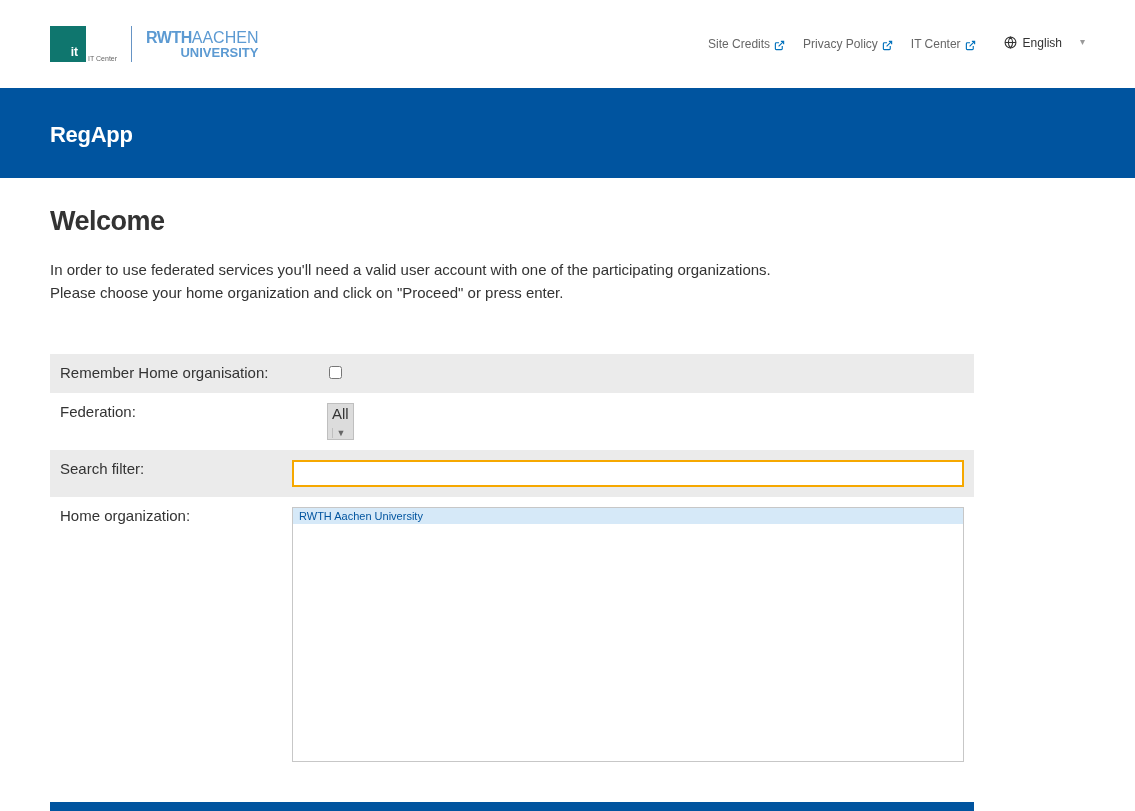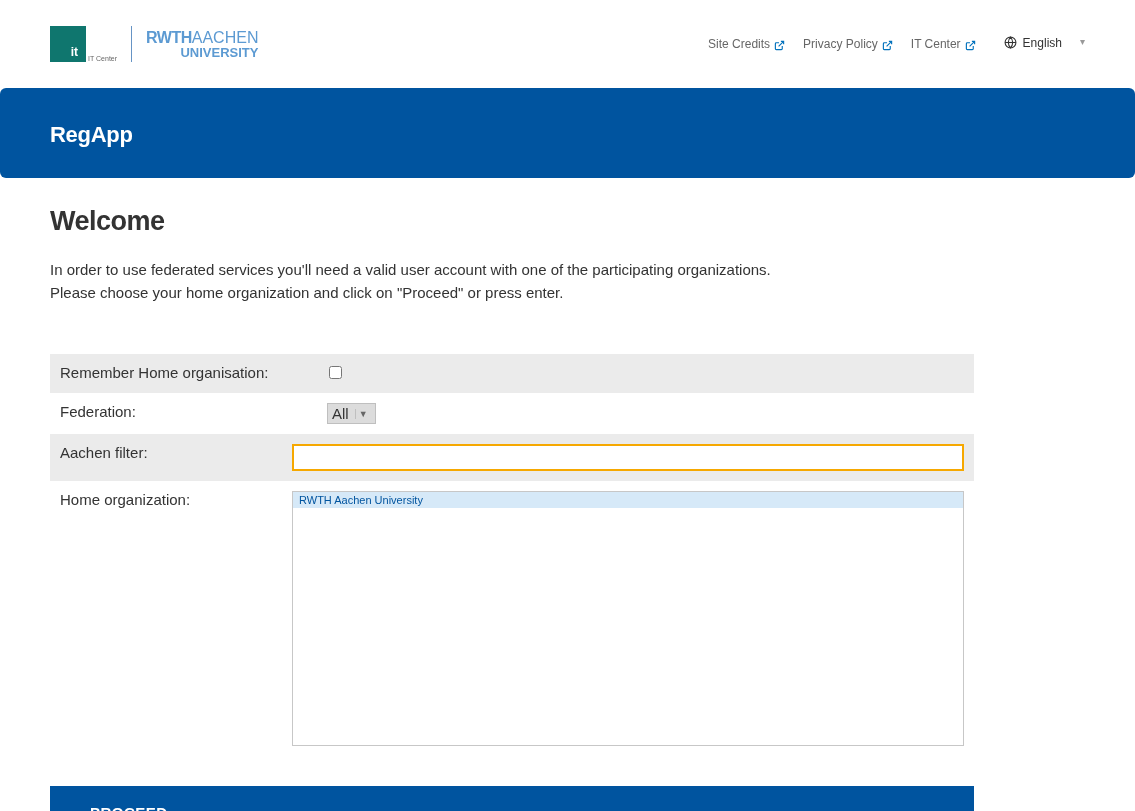--- a/index.html
+++ b/index.html
@@ -92,21 +92,20 @@
   }
   .caret-down {
     color: #999;
     font-size: 10px;
     margin-left: 12px;
   }
   .blue-banner {
     background: #00549F;
     color: #fff;
     padding: 34px 50px 30px;
-    border-radius: 6px;
   }
   .app-title {
     font-size: 22px;
     font-weight: bold;
     letter-spacing: -0.3px;
   }
   .content {
     padding: 28px 50px 0;
   }
   .welcome {
@@ -147,20 +146,21 @@
     margin-left: 2px;
   }
   .select-all {
     background: #dcdcdc;
     border: 1px solid #bfbfbf;
     font-size: 15px;
     padding: 1px 4px;
     display: inline-flex;
     align-items: center;
     gap: 6px;
+    flex-direction: column;
   }
   .select-caret {
     border-left: 1px solid #bfbfbf;
     padding: 0 3px;
     font-size: 9px;
     color: #666;
     display: inline-block;
   }
   .search-input {
     width: 672px;
@@ -285,21 +285,21 @@
       <div class="form-label">Federation:</div>
       <div class="form-control">
         <span class="select-all">
           <span>All</span>
           <span class="select-caret">▼</span>
         </span>
       </div>
     </div>
 
     <div class="form-row grey">
-      <div class="form-label">Aachen filter:</div>
+      <div class="form-label">Search filter:</div>
       <div class="form-control">
         <input type="text" class="search-input" value="" style="">
       </div>
     </div>
 
     <div class="form-row" style="align-items:flex-start;">
       <div class="form-label">Home organization:</div>
       <div class="form-control">
         <div class="listbox">
           <div class="listbox-item selected">RWTH Aachen University</div>

